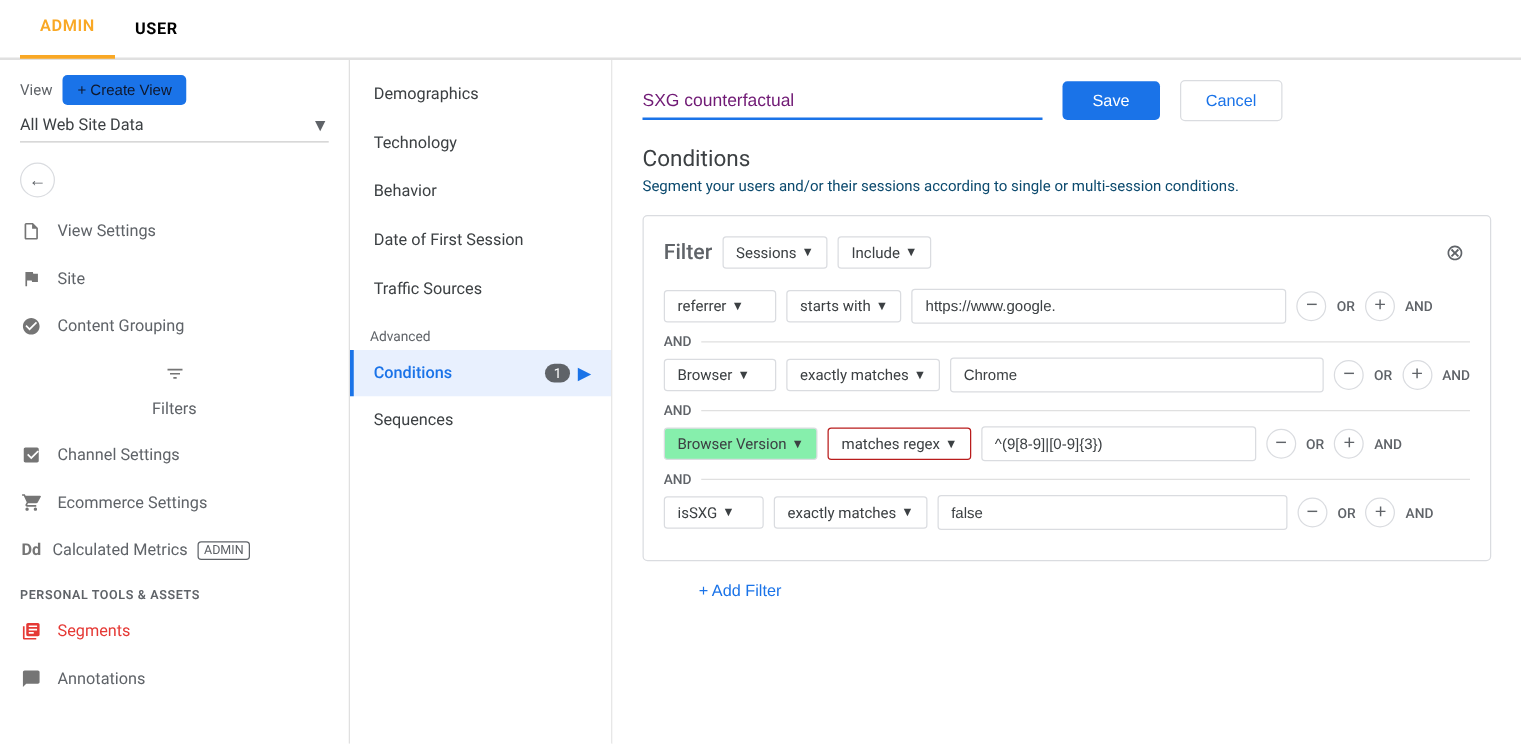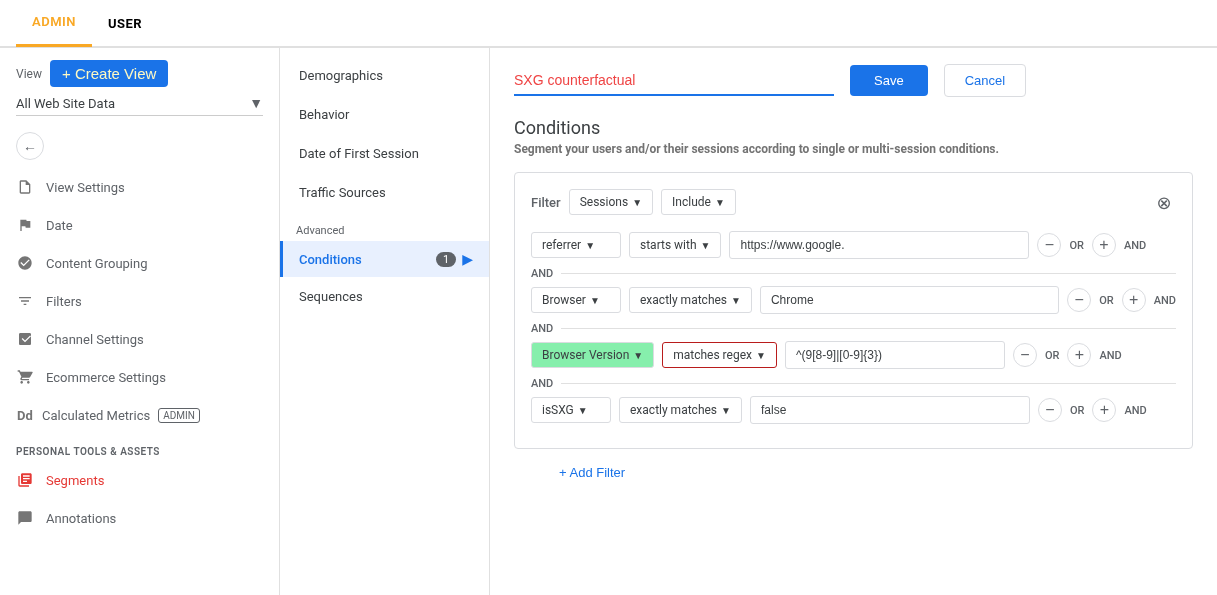--- a/index.html
+++ b/index.html
@@ -13,21 +13,21 @@
   <span style="padding: 14px 16px; font-size: 13px; font-weight: 700; color: #000000; cursor: pointer; text-transform: uppercase; letter-spacing: 0.5px; height: 48px; display: flex; align-items: center;">USER</span>
 </div>
 
 <div style="display: flex; height: calc(595px - 48px);">
 
   <div style="width: 280px; border-right: 1px solid #e0e0e0; overflow-y: auto; flex-shrink: 0; padding-top: 12px; background: #fff;">
 
     <div style="padding: 0 16px 12px;">
       <div style="display: flex; align-items: center; gap: 8px; margin-bottom: 8px;">
         <span style="font-size: 12px; color: #5f6368;">View</span>
-        <button style="background: #1a73e8; color: #fef9c3; border: none; border-radius: 4px; padding: 5px 12px; font-size: 15px; cursor: pointer; font-weight: 500;">+ Create View</button>
+        <button style="background: #1a73e8; color: #0f172a; border: none; border-radius: 4px; padding: 5px 12px; font-size: 12px; cursor: pointer; font-weight: 500;">+ Create View</button>
       </div>
       <div style="display: flex; align-items: center; border-bottom: 1px solid #ccc; padding-bottom: 4px;">
         <span style="font-size: 13px; color: #3c4043; flex: 1; cursor: pointer;">All Web Site Data</span>
         <span style="color: #5f6368; font-size: 14px; cursor: pointer;">▼</span>
       </div>
     </div>
 
     <div style="padding: 4px 16px 8px;">
       <div style="width: 28px; height: 28px; border: 1px solid #dadce0; border-radius: 50%; display: flex; align-items: center; justify-content: center; cursor: pointer; color: #5f6368; font-size: 14px;">←</div>
     </div>
@@ -40,33 +40,33 @@
       </span>
       <span>View Settings</span>
     </div>
 
     <div style="display: flex; align-items: center; gap: 12px; padding: 10px 16px; cursor: pointer; color: #5f6368; font-size: 13px;">
       <span style="width: 18px; height: 18px; display: flex; align-items: center; justify-content: center; color: #757575;">
         <svg width="16" height="16" viewBox="0 0 24 24" fill="currentColor">
             <path d="M14.4 6L14 4H5v17h2v-7h5.6l.4 2h7V6z"></path>
           </svg>
       </span>
-      <span>Date</span>
+      <span>Site</span>
     </div>
 
     <div style="display: flex; align-items: center; gap: 12px; padding: 10px 16px; cursor: pointer; color: #5f6368; font-size: 13px;">
       <span style="width: 18px; height: 18px; display: flex; align-items: center; justify-content: center; color: #757575;">
         <svg width="16" height="16" viewBox="0 0 24 24" fill="currentColor">
             <path d="M12 2C6.48 2 2 6.48 2 12s4.48 10 10 10 10-4.48 10-10S17.52 2 12 2zm-2 15l-5-5 1.41-1.41L10 14.17l7.59-7.59L19 8l-9 9z"></path>
           </svg>
       </span>
       <span>Content Grouping</span>
     </div>
 
-    <div style="display: flex; align-items: center; gap: 12px; padding: 10px 16px; cursor: pointer; color: #5f6368; font-size: 13px;">
+    <div style="display: flex; align-items: center; gap: 12px; padding: 10px 16px; cursor: pointer; color: #5f6368; font-size: 13px; flex-direction: column;">
       <span style="width: 18px; height: 18px; display: flex; align-items: center; justify-content: center; color: #757575;">
         <svg width="16" height="16" viewBox="0 0 24 24" fill="currentColor">
             <path d="M10 18h4v-2h-4v2zM3 6v2h18V6H3zm3 7h12v-2H6v2z"></path>
           </svg>
       </span>
       <span>Filters</span>
     </div>
 
     <div style="display: flex; align-items: center; gap: 12px; padding: 10px 16px; cursor: pointer; color: #5f6368; font-size: 13px;">
       <span style="width: 18px; height: 18px; display: flex; align-items: center; justify-content: center; color: #757575;">
@@ -109,53 +109,54 @@
             <path d="M20 2H4c-1.1 0-2 .9-2 2v18l4-4h14c1.1 0 2-.9 2-2V4c0-1.1-.9-2-2-2z"></path>
           </svg>
       </span>
       <span>Annotations</span>
     </div>
   </div>
 
   <div style="width: 210px; border-right: 1px solid #e0e0e0; overflow-y: auto; flex-shrink: 0; background: #fff; padding-top: 8px;">
 
     <div style="padding: 12px 16px; font-size: 13px; color: #3c4043; cursor: pointer; border-left: 3px solid transparent;">Demographics</div>
+    <div style="padding: 12px 16px; font-size: 13px; color: #3c4043; cursor: pointer; border-left: 3px solid transparent;">Technology</div>
     <div style="padding: 12px 16px; font-size: 13px; color: #3c4043; cursor: pointer; border-left: 3px solid transparent;">Behavior</div>
     <div style="padding: 12px 16px; font-size: 13px; color: #3c4043; cursor: pointer; border-left: 3px solid transparent;">Date of First Session</div>
     <div style="padding: 12px 16px; font-size: 13px; color: #3c4043; cursor: pointer; border-left: 3px solid transparent;">Traffic Sources</div>
 
     <div style="padding: 12px 16px 4px; font-size: 11px; color: #5f6368; text-transform: none; letter-spacing: 0;">Advanced</div>
 
     <div style="padding: 10px 16px; font-size: 13px; color: #1a73e8; cursor: pointer; border-left: 3px solid #1a73e8; background: #e8f0fe; display: flex; align-items: center; justify-content: space-between;">
       <span style="font-weight: 500;">Conditions</span>
       <span style="display: flex; align-items: center; gap: 6px;">
         <span style="background: #5f6368; color: #fff; border-radius: 10px; padding: 1px 7px; font-size: 11px;">1</span>
         <span style="color: #1a73e8; font-size: 14px;">▶</span>
       </span>
     </div>
 
     <div style="padding: 12px 16px; font-size: 13px; color: #3c4043; cursor: pointer; border-left: 3px solid transparent;">Sequences</div>
   </div>
 
   <div style="flex: 1; overflow-y: auto; padding: 16px 24px; background: #fff;">
 
     <div style="display: flex; align-items: center; gap: 16px; margin-bottom: 20px;">
-      <input type="text" style="border-top: none; border-right: none; border-left: none; border-image: initial; border-bottom: 2px solid rgb(26, 115, 232); padding: 6px 0px; font-size: 14px; color: #ef4444; width: 320px; outline: none; background: transparent;" value="SXG counterfactual">
+      <input type="text" style="border-top: none; border-right: none; border-left: none; border-image: initial; border-bottom: 2px solid rgb(26, 115, 232); padding: 6px 0px; font-size: 14px; color: #701a75; width: 320px; outline: none; background: transparent;" value="SXG counterfactual">
       <button style="background: #1a73e8; color: #fff; border: none; border-radius: 4px; padding: 8px 24px; font-size: 13px; cursor: pointer; font-weight: 500;">Save</button>
       <button style="background: transparent; color: #1a73e8; border: 1px solid #dadce0; border-radius: 4px; padding: 8px 20px; font-size: 13px; cursor: pointer;">Cancel</button>
     </div>
 
     <div>
       <h2 style="font-size: 18px; color: #3c4043; margin-bottom: 4px; font-weight: 400;">Conditions</h2>
-      <p style="font-size: 12px; color: #737373; margin-bottom: 16px; font-weight: bold;">Segment your users and/or their sessions according to single or multi-session conditions.</p>
+      <p style="font-size: 12px; color: #0c4a6e; margin-bottom: 16px;">Segment your users and/or their sessions according to single or multi-session conditions.</p>
 
       <div style="border: 1px solid #dadce0; border-radius: 4px; padding: 16px; background: #fff;">
 
         <div style="display: flex; align-items: center; gap: 8px; margin-bottom: 16px;">
-          <span style="font-size: 13px; font-weight: 500; color: #5f6368;">Filter</span>
+          <span style="font-size: 17px; font-weight: 500; color: #5f6368;">Filter</span>
           <div style="border: 1px solid #dadce0; border-radius: 3px; padding: 5px 10px; font-size: 12px; color: #3c4043; background: #fff; cursor: pointer; display: inline-flex; align-items: center; gap: 4px;">
             <span>Sessions</span>
             <span style="font-size: 10px;">▼</span>
           </div>
           <div style="border: 1px solid #dadce0; border-radius: 3px; padding: 5px 10px; font-size: 12px; color: #3c4043; background: #fff; cursor: pointer; display: inline-flex; align-items: center; gap: 4px;">
             <span>Include</span>
             <span style="font-size: 10px;">▼</span>
           </div>
           <span style="margin-left: auto; color: #5f6368; cursor: pointer; font-size: 18px; width: 24px; height: 24px; display: flex; align-items: center; justify-content: center;">⊗</span>
         </div>

